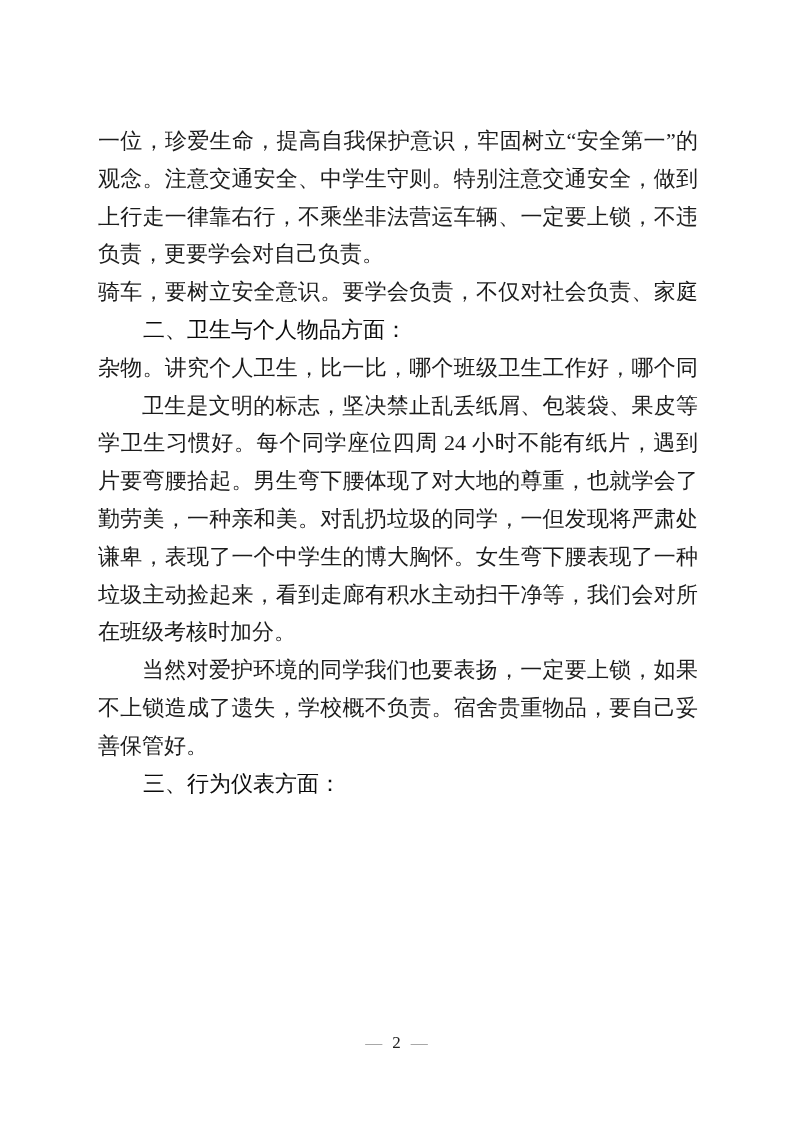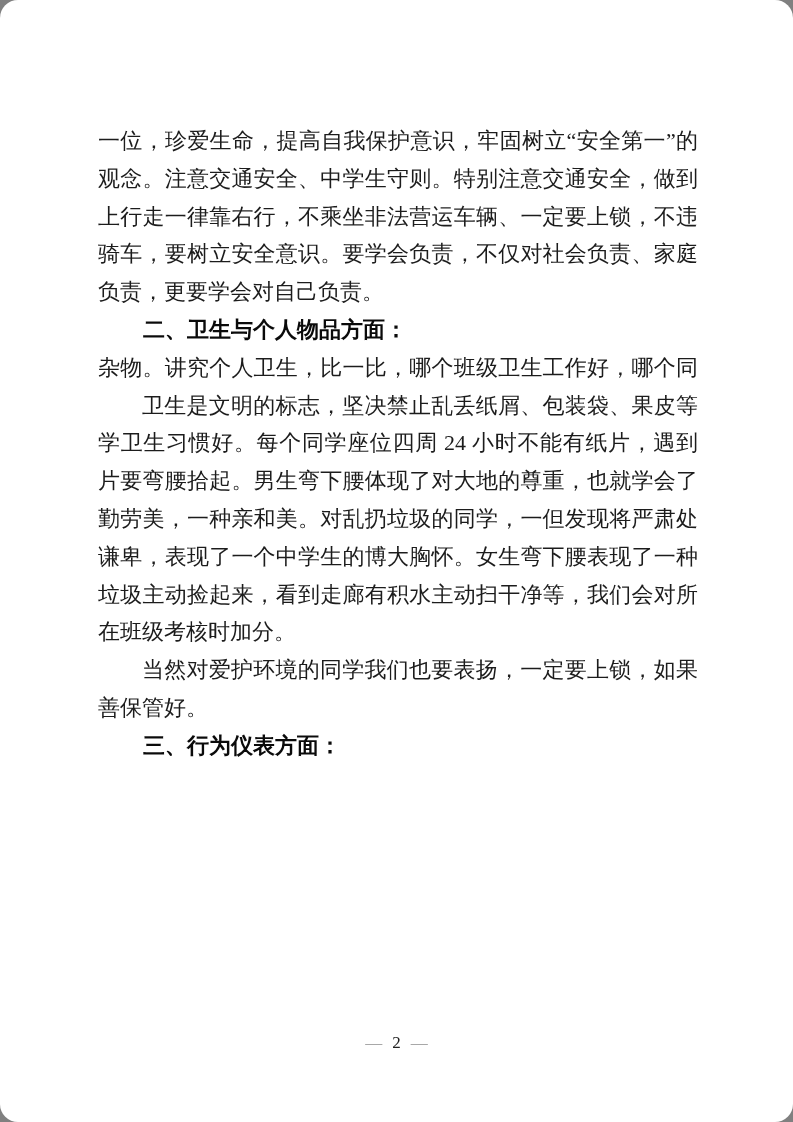--- a/index.html
+++ b/index.html
@@ -9,21 +9,20 @@
   }
   .page {
     position: relative;
     width: 793px;
     height: 1122px;
     margin: 0 auto;
     background: #ffffff;
     overflow: hidden;
     font-family: "Liberation Serif", "DejaVu Serif", serif;
     color: #1c1c1c;
-    border-radius: 18px;
   }
   .content {
     position: absolute;
     left: 98px;
     top: 122px;
     width: 600px;
   }
   .line {
     height: 37.8px;
     line-height: 37.8px;
@@ -37,21 +36,21 @@
     white-space: normal;
     overflow: hidden;
   }
   .line.indent {
     text-indent: 44px;
   }
   .heading {
     height: 37.8px;
     line-height: 37.8px;
     font-size: 22px;
-    font-weight: 700;
+    font-weight: 400;
     padding-left: 45px;
     font-family: "Liberation Sans", "DejaVu Sans", sans-serif;
     color: #0a0a0a;
   }
   .footer {
     position: absolute;
     left: 0;
     right: 0;
     top: 1031px;
     height: 24px;
@@ -70,36 +69,37 @@
 </style>
 </head>
 <body>
 
 <div class="page">
   <div class="content" id="doc-body">
       <div class="paragraph">
         <div class="line jfull">一位，珍爱生命，提高自我保护意识，牢固树立“安全第一”的</div>
         <div class="line jfull">观念。注意交通安全、中学生守则。特别注意交通安全，做到路</div>
         <div class="line jfull">上行走一律靠右行，不乘坐非法营运车辆、一定要上锁，不违规</div>
+        <div class="line">负责，更要学会对自己负责。</div>
         <div class="line jfull">骑车，要树立安全意识。要学会负责，不仅对社会负责、家庭</div>
-        <div class="line">负责，更要学会对自己负责。</div>
       </div>
       <div class="heading">二、卫生与个人物品方面：</div>
       <div class="paragraph">
         <div class="line jfull">杂物。讲究个人卫生，比一比，哪个班级卫生工作好，哪个同</div>
         <div class="line indent jfull">卫生是文明的标志，坚决禁止乱丢纸屑、包装袋、果皮等</div>
         <div class="line jfull">学卫生习惯好。每个同学座位四周 24 小时不能有纸片，遇到纸</div>
         <div class="line jfull">片要弯腰拾起。男生弯下腰体现了对大地的尊重，也就学会了</div>
         <div class="line jfull">勤劳美，一种亲和美。对乱扔垃圾的同学，一但发现将严肃处</div>
         <div class="line jfull">谦卑，表现了一个中学生的博大胸怀。女生弯下腰表现了一种</div>
         <div class="line jfull">垃圾主动捡起来，看到走廊有积水主动扫干净等，我们会对所</div>
         <div class="line">在班级考核时加分。</div>
       </div>
       <div class="paragraph">
         <div class="line indent jfull">当然对爱护环境的同学我们也要表扬，一定要上锁，如果</div>
+        <div class="line jfull">不上锁造成了遗失，学校概不负责。宿舍贵重物品，要自己妥</div>
         <div class="line">善保管好。</div>
       </div>
       <div class="heading">三、行为仪表方面：</div>
     </div>
   <div class="footer">
     <span class="dash">—</span><span class="num">2</span><span class="dash">—</span>
   </div>
 </div>
 
 </body></html>

